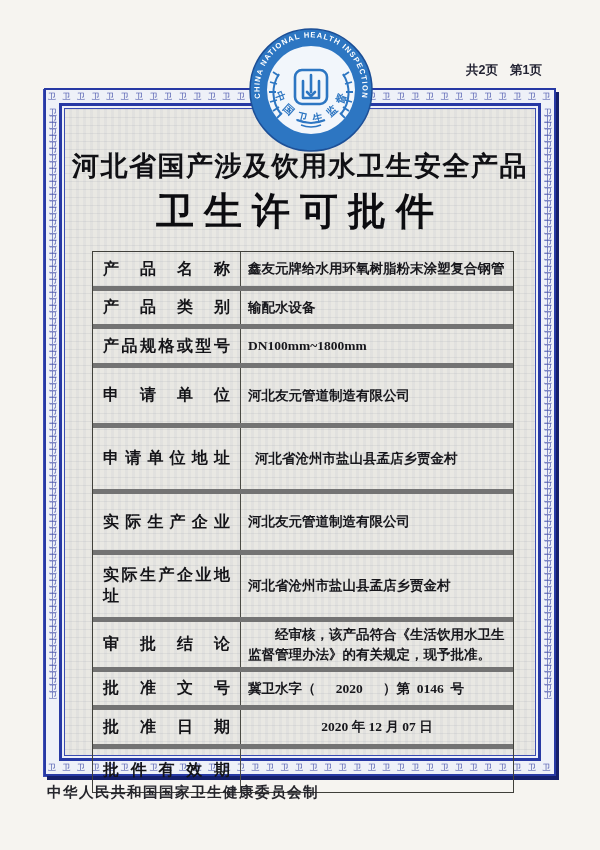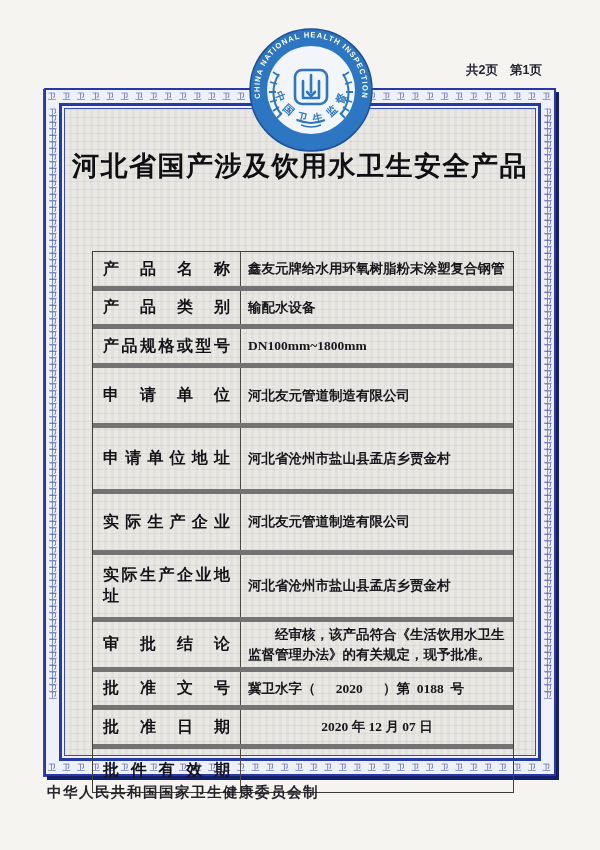--- a/index.html
+++ b/index.html
@@ -75,21 +75,21 @@
     font-family:"Liberation Sans","DejaVu Sans",sans-serif;
     font-weight:bold;font-size:16px;color:#141418;
   }
   .t-label > div{width:100%;text-align:justify;text-align-last:justify;}
   .t-value{
     flex:1;box-sizing:border-box;display:flex;align-items:center;
     padding:3px 7px;font-weight:bold;font-size:13.5px;color:#17171c;
     line-height:1.45;
   }
   .r0{height:34px;} .r1{height:33px;} .r2{height:34px;}
-  .r3{height:55px;justify-content:flex-end;} .r4{height:61px;} .r5{height:56px;}
+  .r3{height:55px;justify-content:flex-end;} .r4{height:61px;gap:7px;} .r5{height:56px;}
   .r6{height:62px;} .r7{height:45px;} .r8{height:33px;}
   .r9{height:34px;} .r10{height:43px;}
   .v-indent .t-value div{text-indent:2em;}
   .v-pre .t-value{white-space:pre;}
   .v-center .t-value{justify-content:center;white-space:pre;}
 
   
   .doc-footer{
     position:absolute;left:47px;top:783px;
     font-weight:bold;font-size:14.5px;letter-spacing:1.5px;color:#26262c;
@@ -109,20 +109,21 @@
 
   <div class="frame">
     <div class="strip strip-top">卫 卫 卫 卫 卫 卫 卫 卫 卫 卫 卫 卫 卫 卫 卫 卫 卫 卫 卫 卫 卫 卫 卫 卫 卫 卫 卫 卫 卫 卫 卫 卫 卫 卫 卫 卫 卫 卫 卫 卫 卫 卫 卫 卫 卫 卫 卫 卫 卫 卫 卫 卫 卫 卫 卫 卫 卫 卫 卫 卫 卫 卫 卫 卫 卫 卫 卫 卫 卫 卫 卫 卫 卫 卫 卫 卫 卫 卫 卫 卫 卫 卫 卫 卫 卫 卫 卫 卫 卫 卫 </div>
     <div class="strip strip-bottom">卫 卫 卫 卫 卫 卫 卫 卫 卫 卫 卫 卫 卫 卫 卫 卫 卫 卫 卫 卫 卫 卫 卫 卫 卫 卫 卫 卫 卫 卫 卫 卫 卫 卫 卫 卫 卫 卫 卫 卫 卫 卫 卫 卫 卫 卫 卫 卫 卫 卫 卫 卫 卫 卫 卫 卫 卫 卫 卫 卫 卫 卫 卫 卫 卫 卫 卫 卫 卫 卫 卫 卫 卫 卫 卫 卫 卫 卫 卫 卫 卫 卫 卫 卫 卫 卫 卫 卫 卫 卫 </div>
     <div class="strip strip-left">卫 卫 卫 卫 卫 卫 卫 卫 卫 卫 卫 卫 卫 卫 卫 卫 卫 卫 卫 卫 卫 卫 卫 卫 卫 卫 卫 卫 卫 卫 卫 卫 卫 卫 卫 卫 卫 卫 卫 卫 卫 卫 卫 卫 卫 卫 卫 卫 卫 卫 卫 卫 卫 卫 卫 卫 卫 卫 卫 卫 卫 卫 卫 卫 卫 卫 卫 卫 卫 卫 卫 卫 卫 卫 卫 卫 卫 卫 卫 卫 卫 卫 卫 卫 卫 卫 卫 卫 卫 卫 </div>
     <div class="strip strip-right">卫 卫 卫 卫 卫 卫 卫 卫 卫 卫 卫 卫 卫 卫 卫 卫 卫 卫 卫 卫 卫 卫 卫 卫 卫 卫 卫 卫 卫 卫 卫 卫 卫 卫 卫 卫 卫 卫 卫 卫 卫 卫 卫 卫 卫 卫 卫 卫 卫 卫 卫 卫 卫 卫 卫 卫 卫 卫 卫 卫 卫 卫 卫 卫 卫 卫 卫 卫 卫 卫 卫 卫 卫 卫 卫 卫 卫 卫 卫 卫 卫 卫 卫 卫 卫 卫 卫 卫 卫 卫 </div>
     <div class="frame-inner"></div>
   </div>
 
   <div class="doc-title">河北省国产涉及饮用水卫生安全产品</div>
+  <div class="doc-subtitle">卫生许可批件</div>
 
   <div class="doc-table">
     <div class="t-row r0">
       <div class="t-label">
           <div>产品名称</div>
         </div>
       <div class="t-value">
           <div>鑫友元牌给水用环氧树脂粉末涂塑复合钢管</div>
         </div>
     </div>
@@ -179,21 +180,21 @@
           <div>审批结论</div>
         </div>
       <div class="t-value">
           <div>经审核，该产品符合《生活饮用水卫生监督管理办法》的有关规定，现予批准。</div>
         </div>
     </div>
     <div class="t-row r8 v-pre">
       <div class="t-label">
           <div>批准文号</div>
         </div>
-      <div class="t-value">冀卫水字（      2020      ）第  0188  号</div>
+      <div class="t-value">冀卫水字（      2020      ）第  0146  号</div>
     </div>
     <div class="t-row r9 v-center">
       <div class="t-label">
           <div>批准日期</div>
         </div>
       <div class="t-value">2020 年 12 月 07 日</div>
     </div>
     <div class="t-row r10 v-pre">
       <div class="t-label">
           <div>批件有效期</div>

